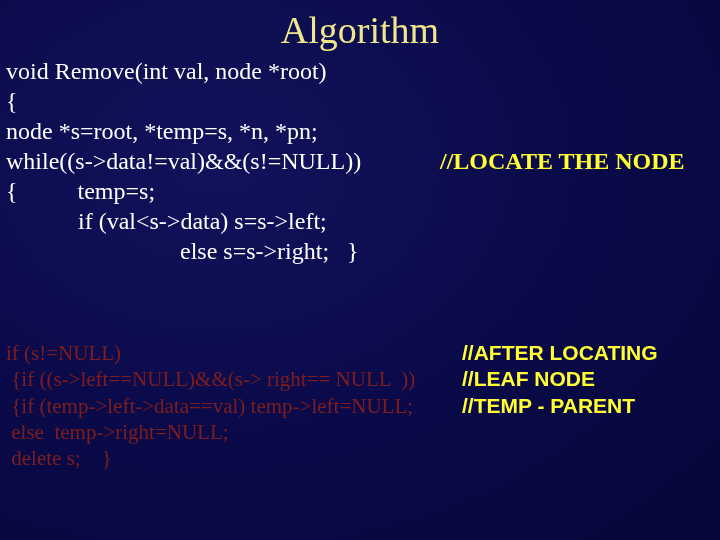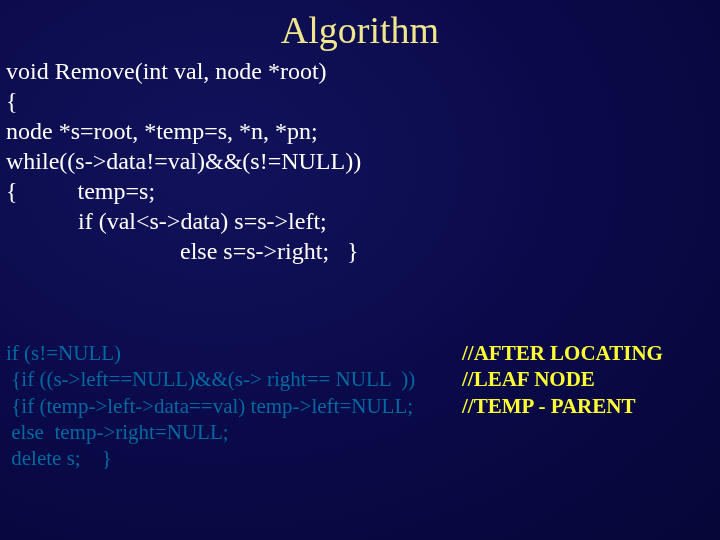--- a/index.html
+++ b/index.html
@@ -35,40 +35,40 @@
     white-space: pre;
   }
   .block1 {
     top: 56px;
     color: #ffffff;
     font-size: 24px;
     line-height: 1.25;
   }
   .block2 {
     top: 340px;
-    color: #0369a1;
+    color: #7f1d1d;
     font-size: 21px;
     line-height: 1.25;
   }
   .comment1 {
     position: absolute;
     left: 440px;
     top: 148px;
     color: #ffff33;
     font-family: "Times New Roman", Times, serif;
     font-weight: bold;
     font-size: 24px;
     white-space: pre;
   }
   .comment2 {
     position: absolute;
     left: 462px;
     top: 340px;
     color: #ffff33;
-    font-family: Liberation Serif, serif;
+    font-family: Liberation Sans, sans-serif;
     font-weight: bold;
     font-size: 21px;
     line-height: 1.25;
     white-space: pre;
   }
 </style>
 </head>
 <body>
 
 <div class="slide">
@@ -76,20 +76,21 @@
   <h1 class="title">Algorithm</h1>
 
   <div class="code-block block1"><span>void Remove(int val, node *root)</span>
 <span>{</span>
 <span>node *s=root, *temp=s, *n, *pn;</span>
 <span>while((s-&gt;data!=val)&amp;&amp;(s!=NULL))</span>
 <span>{          temp=s;</span>
 <span>            if (val&lt;s-&gt;data) s=s-&gt;left;</span>
 <span>                             else s=s-&gt;right;   }</span></div>
 
+  <div class="comment1">//LOCATE THE NODE</div>
 
   <div class="code-block block2"><span>if (s!=NULL)</span>
 <span> {if ((s-&gt;left==NULL)&amp;&amp;(s-&gt; right== NULL  ))</span>
 <span> {if (temp-&gt;left-&gt;data==val) temp-&gt;left=NULL;</span>
 <span> else  temp-&gt;right=NULL;</span>
 <span> delete s;    }</span></div>
 
   <div class="comment2"><span>//AFTER LOCATING</span>
 <span>//LEAF NODE</span>
 <span>//TEMP - PARENT</span></div>

